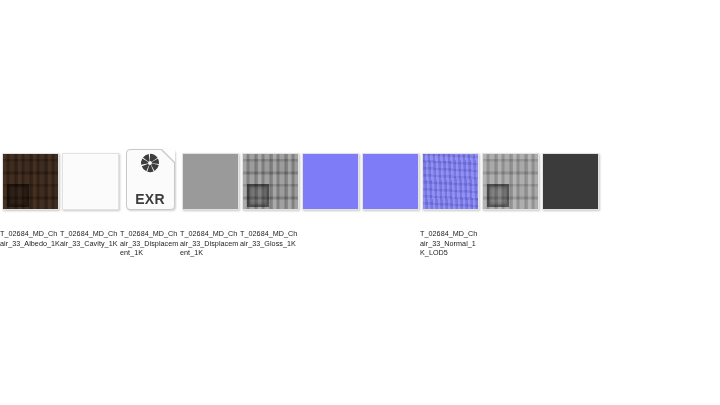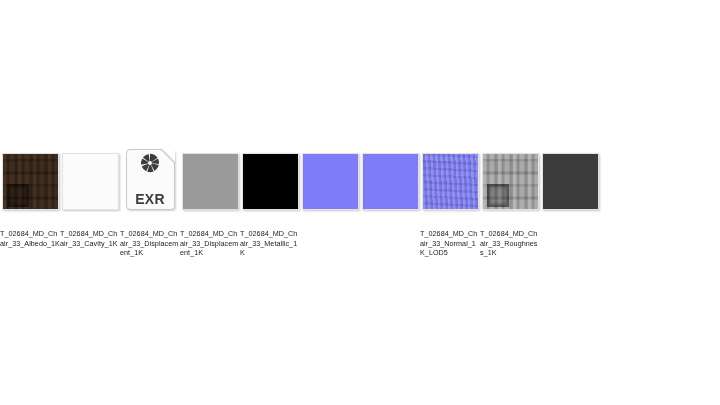--- a/index.html
+++ b/index.html
@@ -193,23 +193,23 @@
       <div class="label">T_02684_MD_Chair_33_Displacement_1K</div>
     </div>
     <div class="tile">
       <div class="thumb-box">
         <div class="swatch tex-flat" style="background-color: rgb(154, 154, 154);"></div>
       </div>
       <div class="label">T_02684_MD_Chair_33_Displacement_1K</div>
     </div>
     <div class="tile">
       <div class="thumb-box">
-        <div class="swatch tex-flat" style="background-color: rgb(0, 0, 0);"></div>
-      </div>
-      <div class="label">T_02684_MD_Chair_33_Metallic_1K</div>
+        <div class="swatch tex-planks" style="background-color: rgb(142, 142, 142);"></div>
+      </div>
+      <div class="label">T_02684_MD_Chair_33_Gloss_1K</div>
     </div>
     <div class="tile">
       <div class="thumb-box">
         <div class="swatch tex-flat" style="background-color: rgb(126, 125, 247);"></div>
       </div>
     </div>
     <div class="tile">
       <div class="thumb-box">
         <div class="swatch tex-flat" style="background-color: rgb(126, 125, 247);"></div>
       </div>
@@ -217,20 +217,19 @@
     <div class="tile">
       <div class="thumb-box">
         <div class="swatch tex-noise" style="background-color: rgb(126, 125, 247);"></div>
       </div>
       <div class="label">T_02684_MD_Chair_33_Normal_1K_LOD5</div>
     </div>
     <div class="tile">
       <div class="thumb-box">
         <div class="swatch tex-planks" style="background-color: rgb(157, 157, 157);"></div>
       </div>
-      <div class="label">T_02684_MD_Chair_33_Roughness_1K</div>
     </div>
     <div class="tile">
       <div class="thumb-box">
         <div class="swatch tex-flat" style="background-color: rgb(59, 59, 59);"></div>
       </div>
     </div>
   </div>
 
 </body></html>

